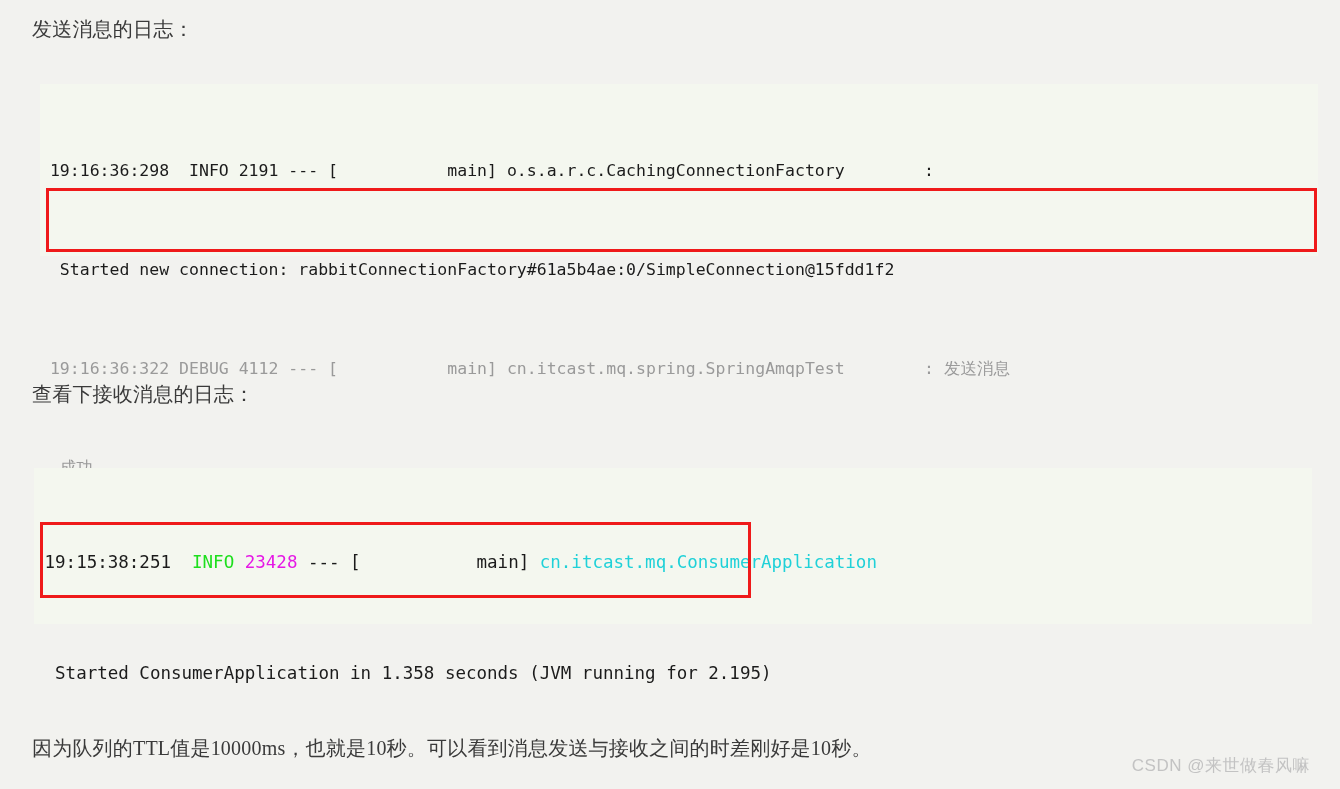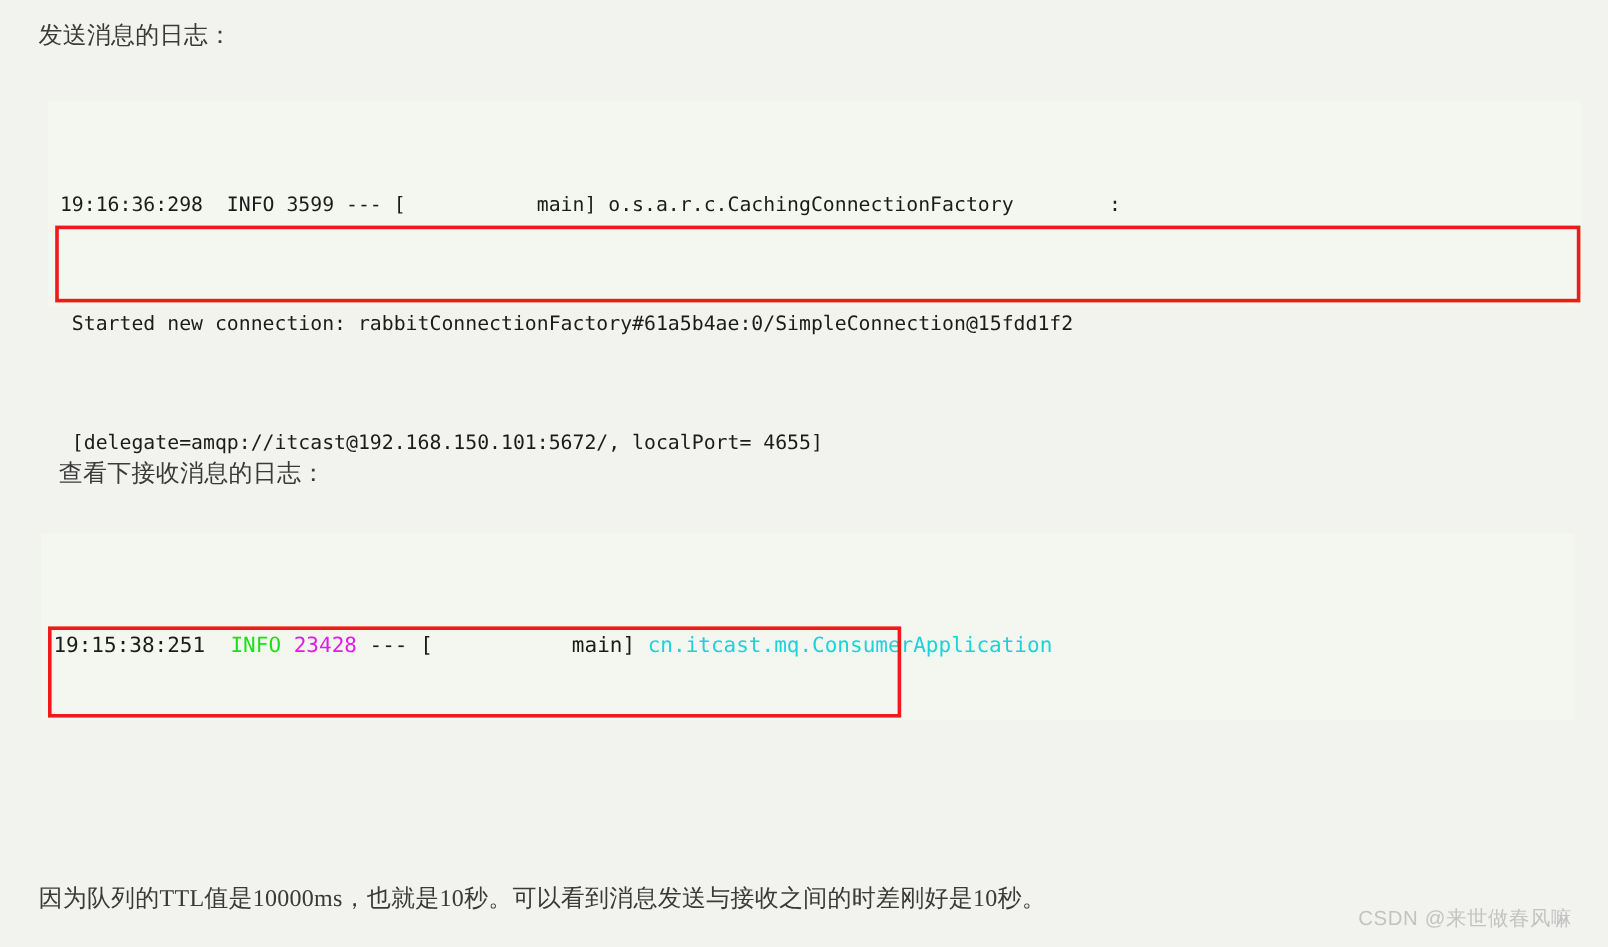--- a/index.html
+++ b/index.html
@@ -23,21 +23,21 @@
   
   .prose {
     position: absolute;
     font-family: "Liberation Serif", "DejaVu Serif", serif;
     font-size: 20px;
     color: #3a3a3a;
     letter-spacing: 0.2px;
     white-space: nowrap;
   }
   #heading-send   { left: 32px; top: 16px; }
-  #heading-recv   { left: 32px; top: 381px; margin-left: 17px; }
+  #heading-recv   { left: 32px; top: 381px; }
   #summary-note   { left: 32px; top: 735px; }
 
   
   .log-panel {
     position: absolute;
     background: #f4f7ef;
     font-family: "DejaVu Sans Mono", "Liberation Mono", monospace;
     font-size: 16.5px;
     line-height: 33px;
     color: #1b1b1b;
@@ -46,21 +46,21 @@
   }
   #log-panel-producer {
     left: 40px;
     top: 84px;
     width: 1278px;
     height: 172px;
     padding: 4px 0 0 0;
   }
   #log-panel-consumer {
     left: 34px;
-    top: 444px;
+    top: 468px;
     width: 1278px;
     height: 156px;
     padding: 2px 0 0 0;
     font-size: 17.5px;
     line-height: 37px;
   }
 
   .log-line {
     display: block;
     position: relative;
@@ -107,32 +107,32 @@
   }
 </style>
 </head>
 <body>
 
 <div class="page">
 
   <div class="prose" id="heading-send">发送消息的日志：</div>
 
   <div class="log-panel" id="log-panel-producer">
-    <span class="log-line"><span class="c-default"> 19:16:36:298  INFO 3599 --- [           main] o.s.a.r.c.CachingConnectionFactory        : </span></span>
+    <span class="log-line"><span class="c-default"> 19:16:36:298  INFO 2191 --- [           main] o.s.a.r.c.CachingConnectionFactory        : </span></span>
     <span class="log-line"><span class="c-default">  Started new connection: rabbitConnectionFactory#61a5b4ae:0/SimpleConnection@15fdd1f2</span></span>
-    <span class="log-line"><span class="c-default">  [delegate=amqp://itcast@192.168.150.101:5672/, localPort= 4655]</span></span>
     <span class="log-line"><span class="c-dim"> 19:16:36:322 DEBUG 4112 --- [           main] cn.itcast.mq.spring.SpringAmqpTest        : 发送消息</span></span>
     <span class="log-line"><span class="c-dim">  成功</span></span>
   </div>
   <div class="red-box" id="redbox-producer"></div>
 
   <div class="prose" id="heading-recv">查看下接收消息的日志：</div>
 
   <div class="log-panel" id="log-panel-consumer">
     <span class="log-line"><span class="c-default"> 19:15:38:251 </span><span class="c-info"> INFO</span><span class="c-default"> </span><span class="c-pid">23428</span><span class="c-default"> --- [           main] </span><span class="c-class">cn.itcast.mq.ConsumerApplication</span></span>
+    <span class="log-line"><span class="c-default">  Started ConsumerApplication in 1.358 seconds (JVM running for 2.195)</span></span>
     
   </div>
   <div class="red-box" id="redbox-consumer"></div>
 
   <div class="prose" id="summary-note">因为队列的TTL值是10000ms，也就是10秒。可以看到消息发送与接收之间的时差刚好是10秒。</div>
 
   <div id="csdn-watermark">CSDN @来世做春风嘛</div>
 
 </div>
 

